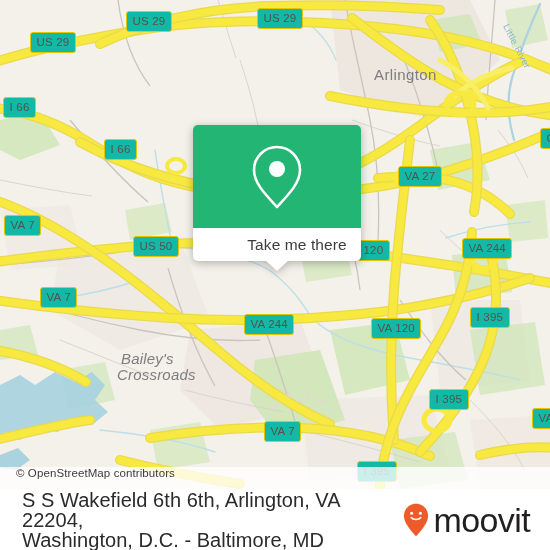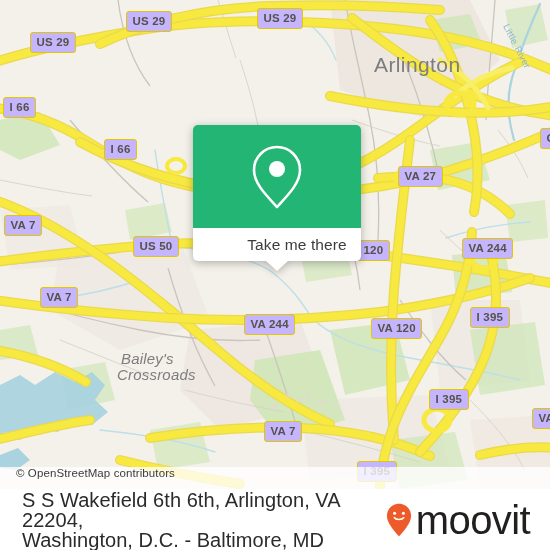--- a/index.html
+++ b/index.html
@@ -46,42 +46,42 @@
     font-size: 11.5px;
     color: #3b3b3b;
     padding-left: 16px;
     letter-spacing: 0.1px;
     white-space: nowrap;
   }
 
   
   .shield {
     position: absolute;
-    background: #c4b5fd;
+    background: #14b8a6;
     border: 1.6px solid #e3c500;
     border-radius: 3px;
     color: #55524a;
     font-size: 11.5px;
-    font-weight: bold;
+    font-weight: normal;
     line-height: 1;
     padding: 3.5px 5.5px 4px 5.5px;
     white-space: nowrap;
     z-index: 12;
     letter-spacing: 0.2px;
   }
 
   
   .place-label {
     position: absolute;
     color: #7d7d7d;
     white-space: nowrap;
     z-index: 11;
     text-align: center;
   }
-  .place-major { font-size: 21px; letter-spacing: 0.4px; }
+  .place-major { font-size: 15px; letter-spacing: 0.4px; margin-top: 13px; }
   .place-minor { font-size: 15px; line-height: 17px; letter-spacing: 0.2px; font-style: italic; }
   .water-label {
     position: absolute;
     color: #8fb6cf;
     font-size: 9.5px;
     white-space: nowrap;
     z-index: 11;
     letter-spacing: 0.3px;
   }
 
@@ -148,21 +148,21 @@
     color: #2b2b2b;
     letter-spacing: 0.05px;
   }
   #brand {
     display: flex;
     align-items: center;
     gap: 4px;
     padding-right: 6px;
   }
   #brand-word {
-    font-size: 40px;
+    font-size: 34px;
     color: #221f1f;
     letter-spacing: -0.6px;
     line-height: 1;
     font-weight: normal;
   }
 </style>
 </head>
 <body>
 
 <div id="app">

